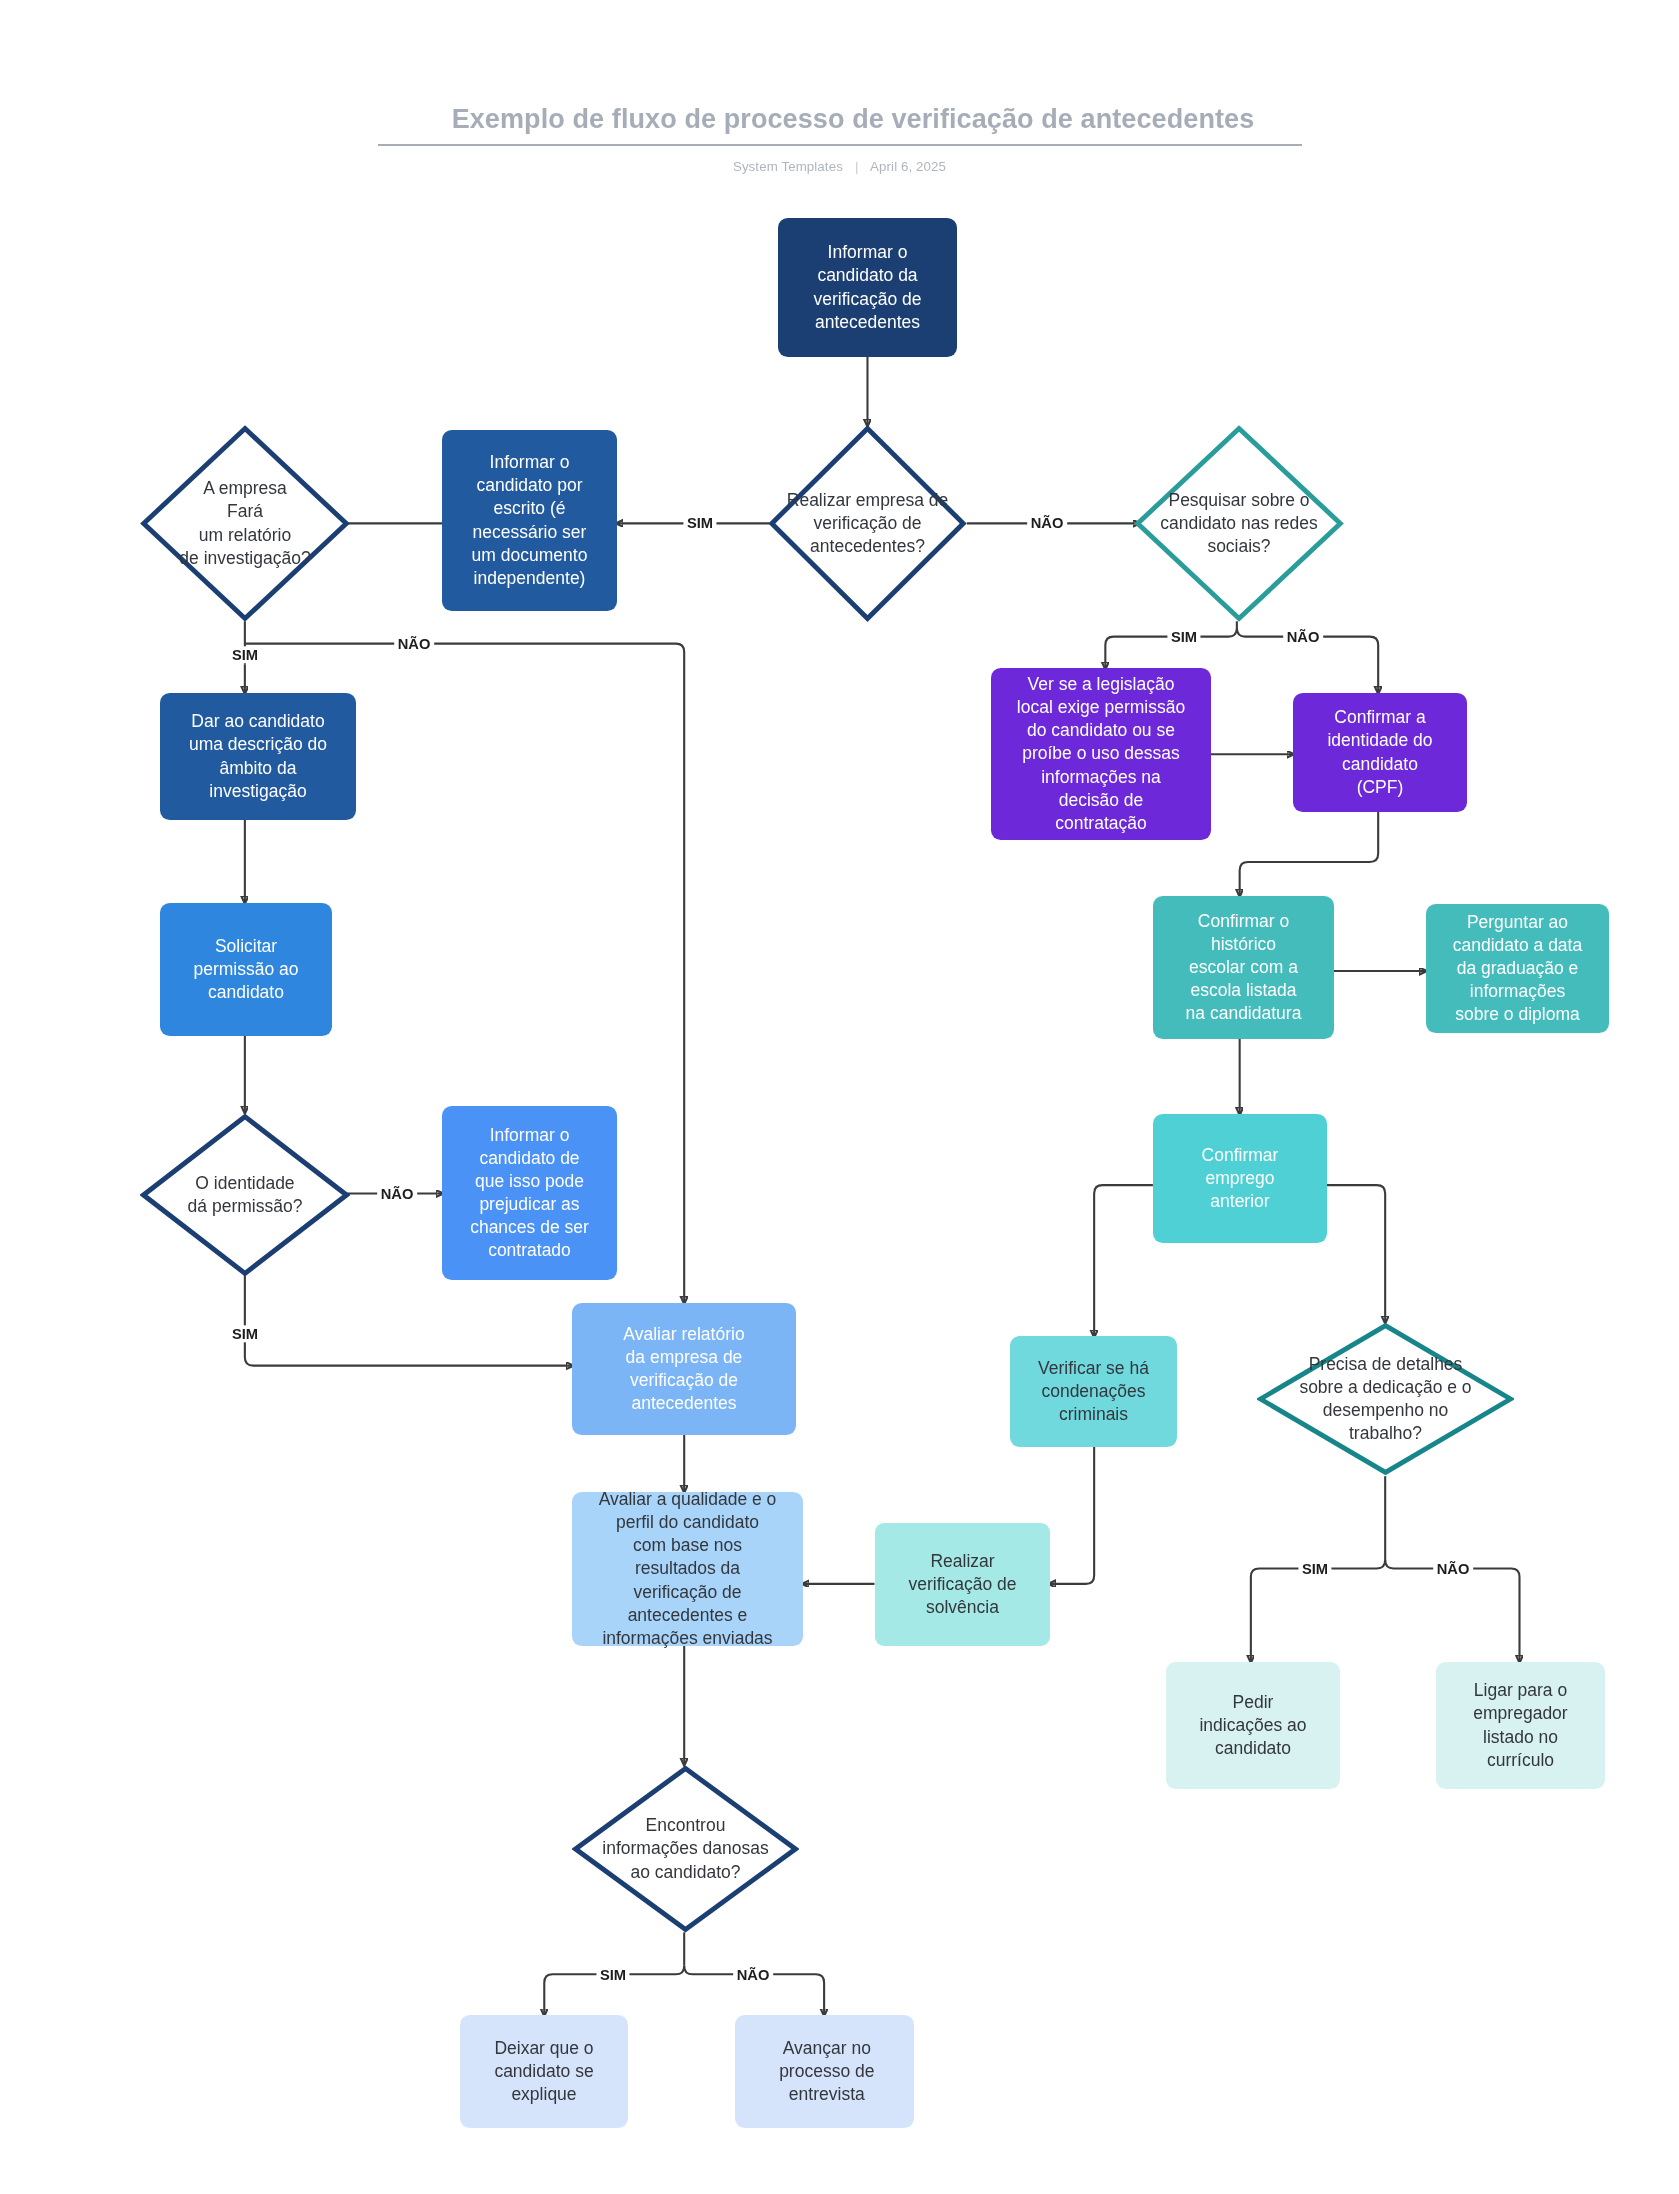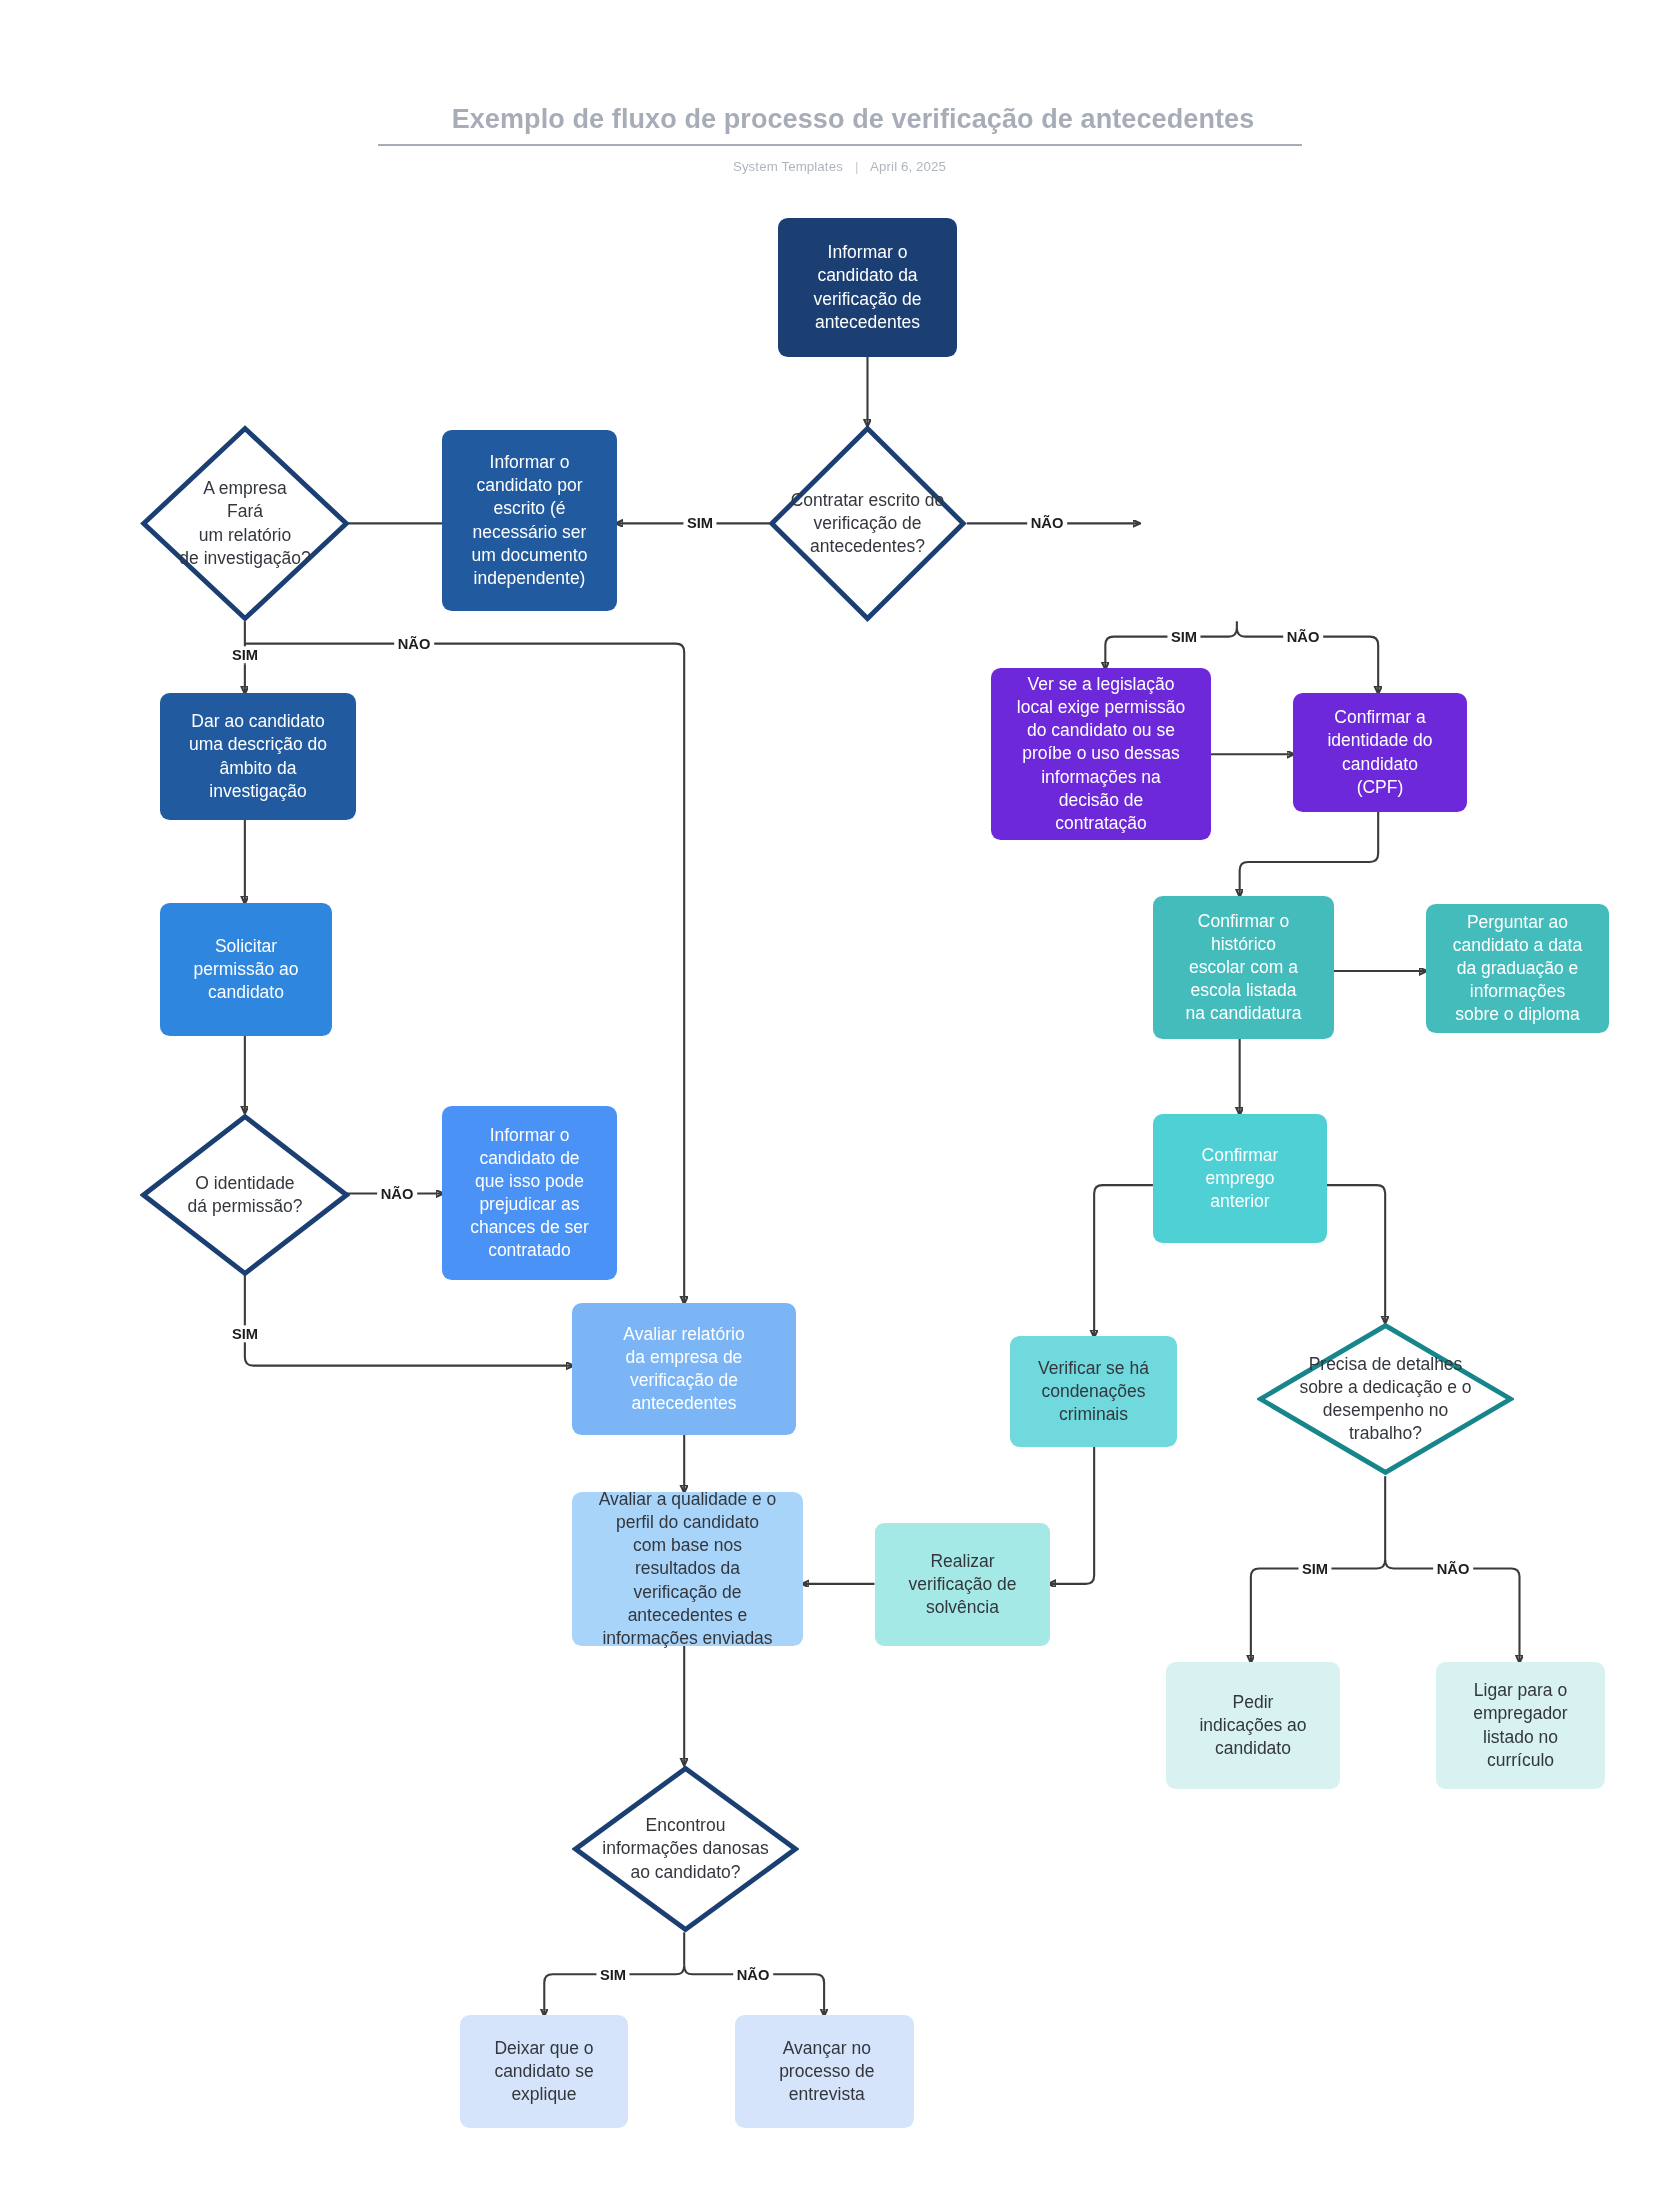--- a/index.html
+++ b/index.html
@@ -208,21 +208,21 @@
 
   <div class="node navy" style="left:778px; top:218px; width:179px; height:139px;">Informar o
 candidato da
 verificação de
 antecedentes</div>
 
   <div class="diamond" style="left:768px; top:425px; width:199px; height:197px;">
     <svg class="dshape" viewBox="0 0 284 282">
       <polygon points="142,5 279,141 142,277 5,141" fill="#ffffff" stroke="#1b3f72" stroke-width="7"></polygon>
     </svg>
-    <div class="dlabel">Contratar escrito de
+    <div class="dlabel">Realizar empresa de
 verificação de
 antecedentes?</div>
   </div>
 
   <div class="node blue-d" style="left:442px; top:430px; width:175px; height:181px;">Informar o
 candidato por
 escrito (é
 necessário ser
 um documento
 independente)</div>
@@ -284,20 +284,28 @@
   </div>
 
   <div class="node blue-xxl" style="left:460px; top:2015px; width:168px; height:113px;">Deixar que o
 candidato se
 explique</div>
 
   <div class="node blue-xxl" style="left:735px; top:2015px; width:179px; height:113px;padding-left:13px;">Avançar no
 processo de
 entrevista</div>
 
+  <div class="diamond" style="left:1134px; top:425px; width:210px; height:197px;">
+    <svg class="dshape" viewBox="0 0 300 282">
+      <polygon points="150,5 295,141 150,277 5,141" fill="#ffffff" stroke="#2a9d9a" stroke-width="7"></polygon>
+    </svg>
+    <div class="dlabel">Pesquisar sobre o
+candidato nas redes
+sociais?</div>
+  </div>
 
   <div class="node teal-d" style="left:991px; top:668px; width:220px; height:172px;">Ver se a legislação
 local exige permissão
 do candidato ou se
 proíbe o uso dessas
 informações na
 decisão de
 contratação</div>
 
   <div class="node teal-d" style="left:1293px; top:693px; width:174px; height:119px;">Confirmar a

